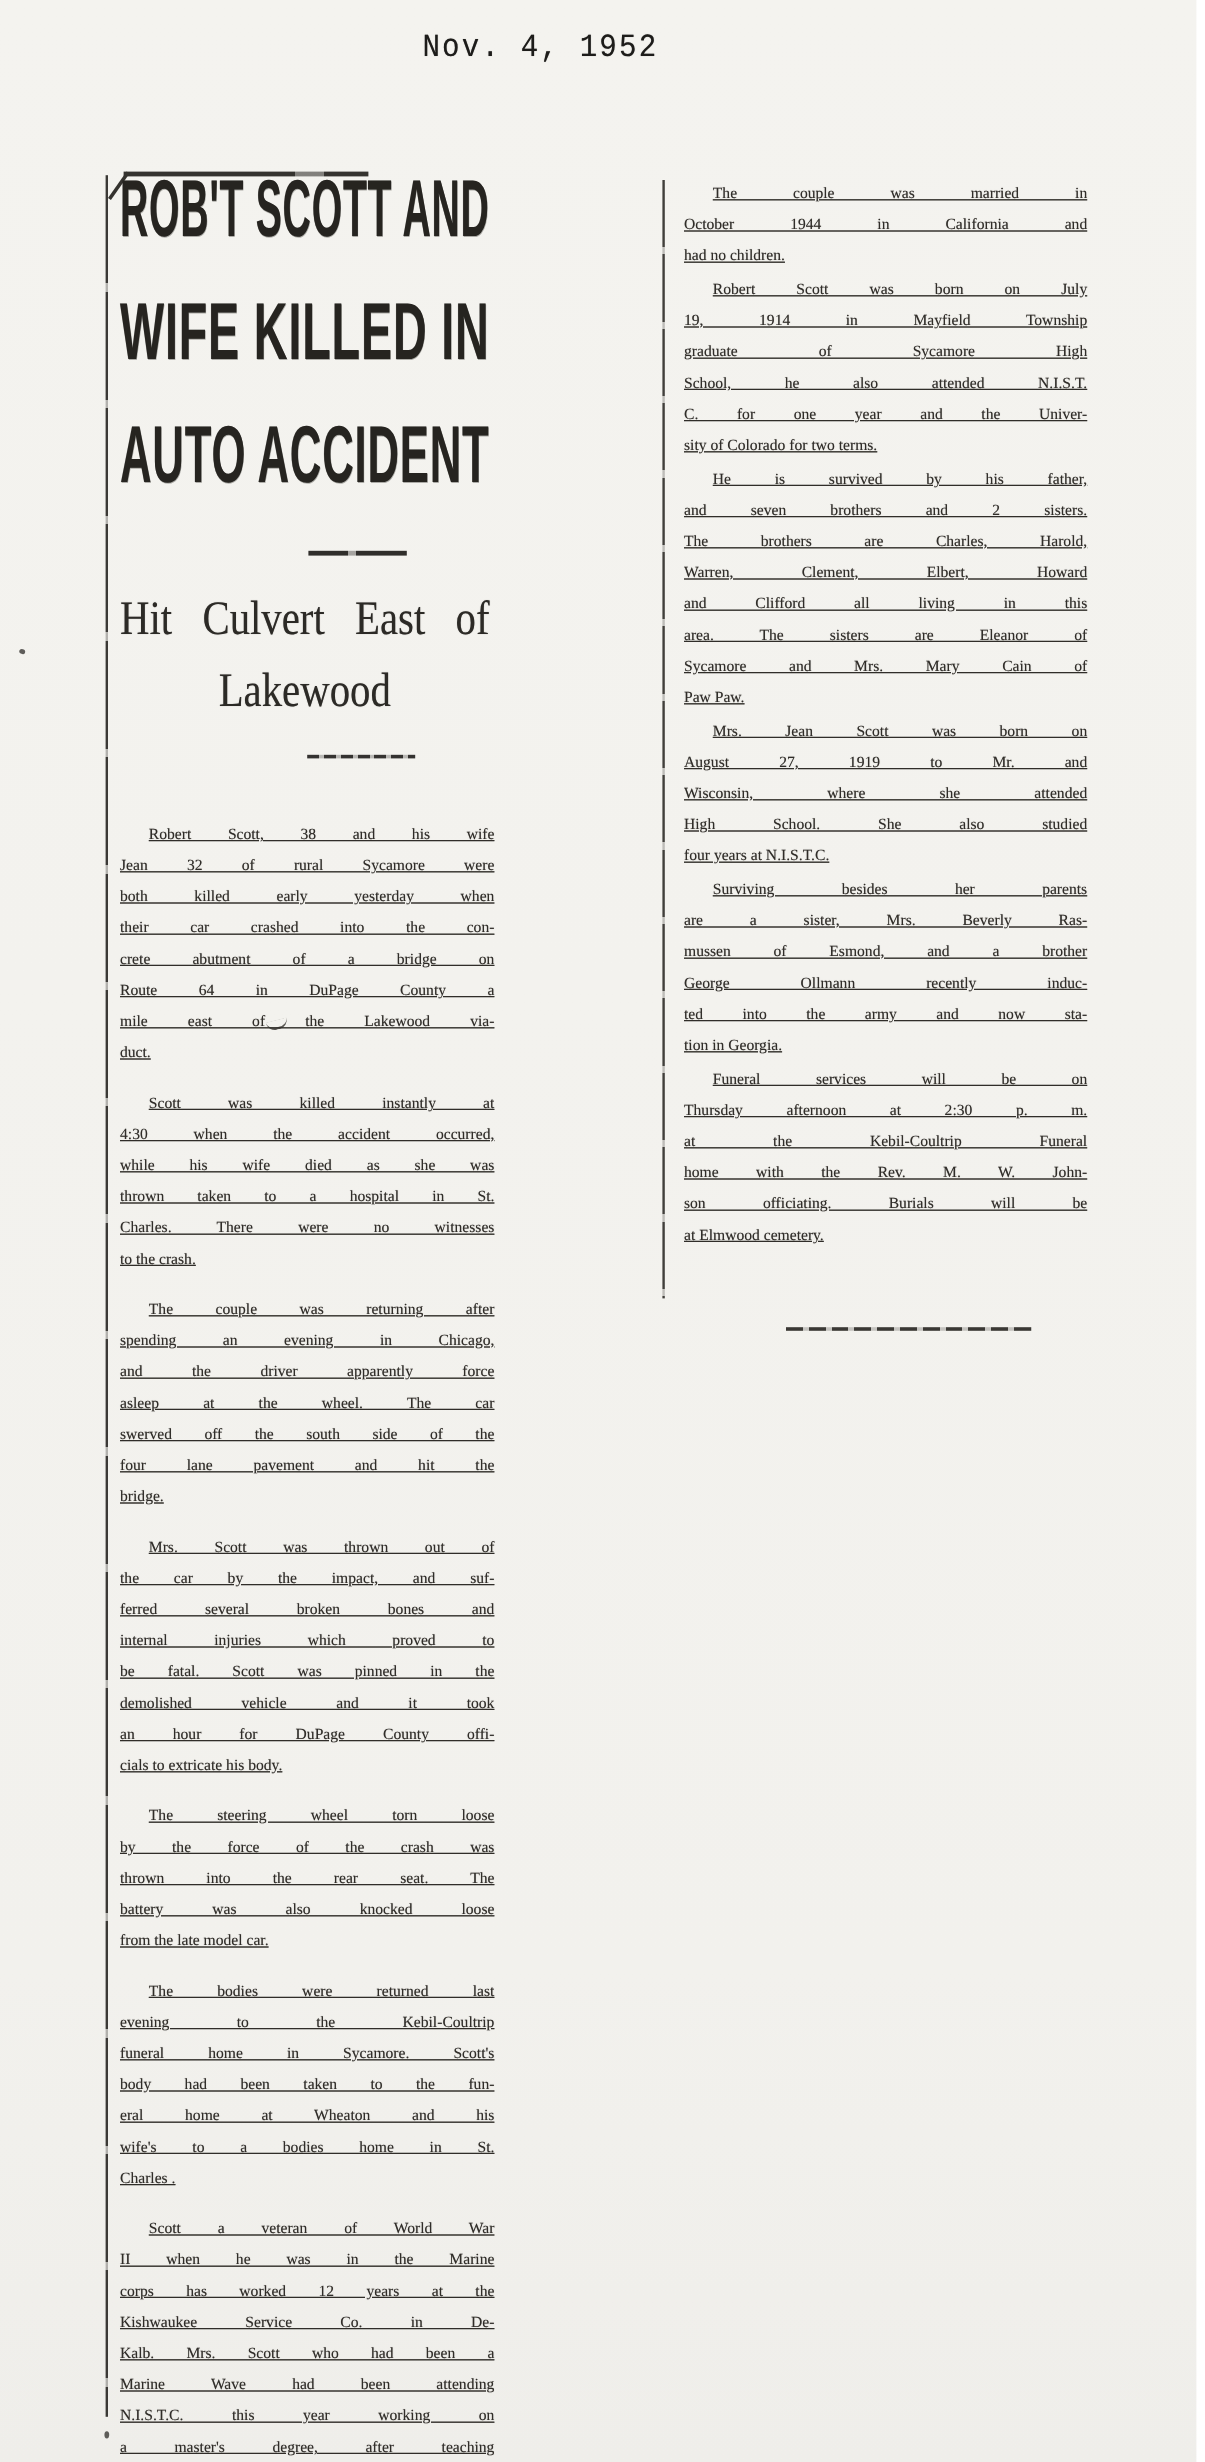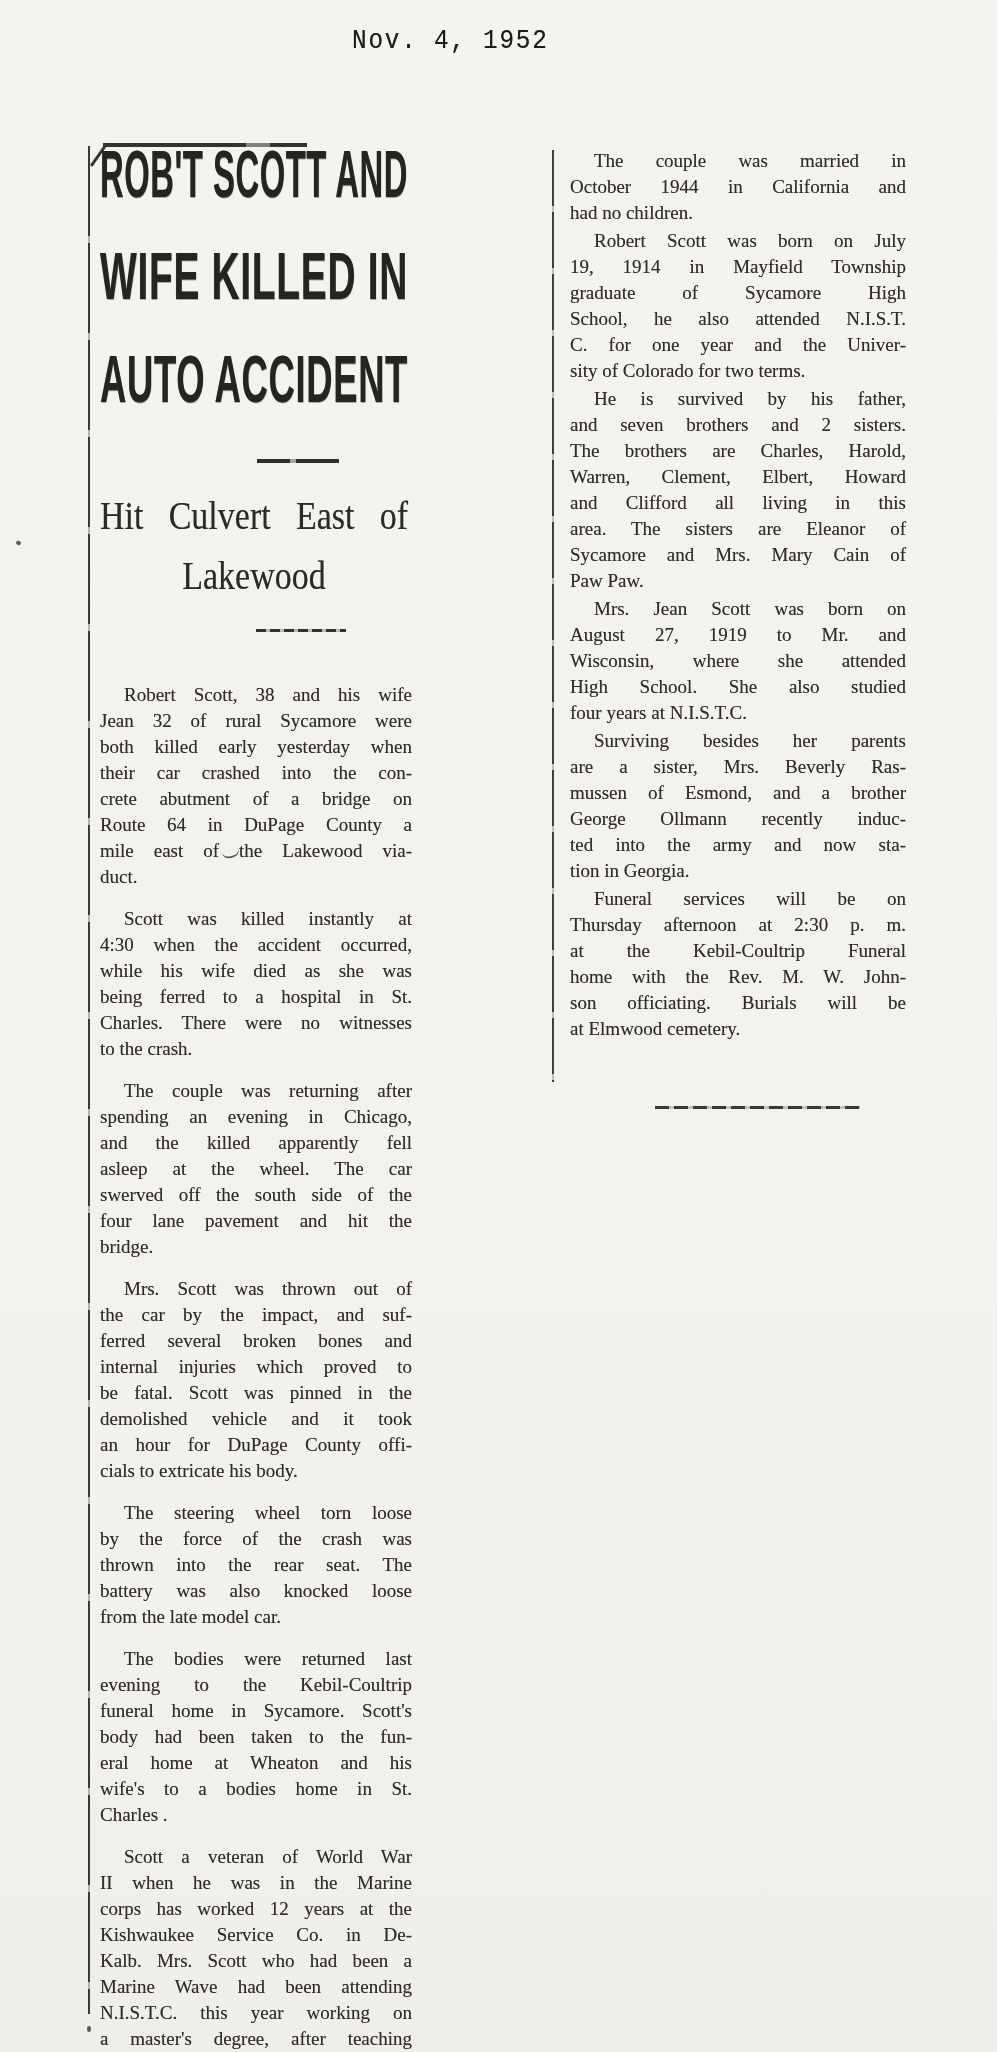--- a/index.html
+++ b/index.html
@@ -53,21 +53,21 @@
   
   .subhead{
     position:absolute;left:100px;width:308px;
     font-family:"Liberation Serif",serif;font-size:34px;color:#2c2a26;
     transform:scaleY(1.18);transform-origin:0 0;line-height:1.1;
     text-shadow:0 0 .6px rgba(44,42,38,.5);
   }
   .sh1{top:494px;text-align:justify;text-align-last:justify;}
   .sh2{top:554px;text-align:center;}
   
-  .col{position:absolute;font-size:19px;line-height:26px;color:#302d29;}
+  .col{position:absolute;font-size:13px;line-height:26px;color:#302d29;text-decoration:underline;}
   .col .line{text-align:justify;text-align-last:justify;
     text-shadow:0 0 .6px rgba(48,45,41,.5);}
   .col .line.first{text-indent:24px;}
   .col .line.last{text-align-last:left;}
   #col-left{left:100px;top:666px;width:312px;}
   #col-right{left:570px;top:148px;width:336px;}
   #col-left .para{margin:16px 0 3px 0;}
   #col-right .para{margin:0 0 2px 0;}
   
   .speck{position:absolute;background:rgba(45,43,40,.75);border-radius:50%;}
@@ -110,28 +110,28 @@
         <div class="line">their car crashed into the con-</div>
         <div class="line">crete abutment of a bridge on</div>
         <div class="line">Route 64 in DuPage County a</div>
         <div class="line">mile east of the Lakewood via-</div>
         <div class="line last">duct.</div>
       </div>
       <div class="para">
         <div class="line first">Scott was killed instantly at</div>
         <div class="line">4:30 when the accident occurred,</div>
         <div class="line">while his wife died as she was</div>
-        <div class="line">being ferred to a hospital in St.</div>
+        <div class="line">thrown taken to a hospital in St.</div>
         <div class="line">Charles. There were no witnesses</div>
         <div class="line last">to the crash.</div>
       </div>
       <div class="para">
         <div class="line first">The couple was returning after</div>
         <div class="line">spending an evening in Chicago,</div>
-        <div class="line">and the killed apparently fell</div>
+        <div class="line">and the driver apparently force</div>
         <div class="line">asleep at the wheel. The car</div>
         <div class="line">swerved off the south side of the</div>
         <div class="line">four lane pavement and hit the</div>
         <div class="line last">bridge.</div>
       </div>
       <div class="para">
         <div class="line first">Mrs. Scott was thrown out of</div>
         <div class="line">the car by the impact, and suf-</div>
         <div class="line">ferred several broken bones and</div>
         <div class="line">internal injuries which proved to</div>

